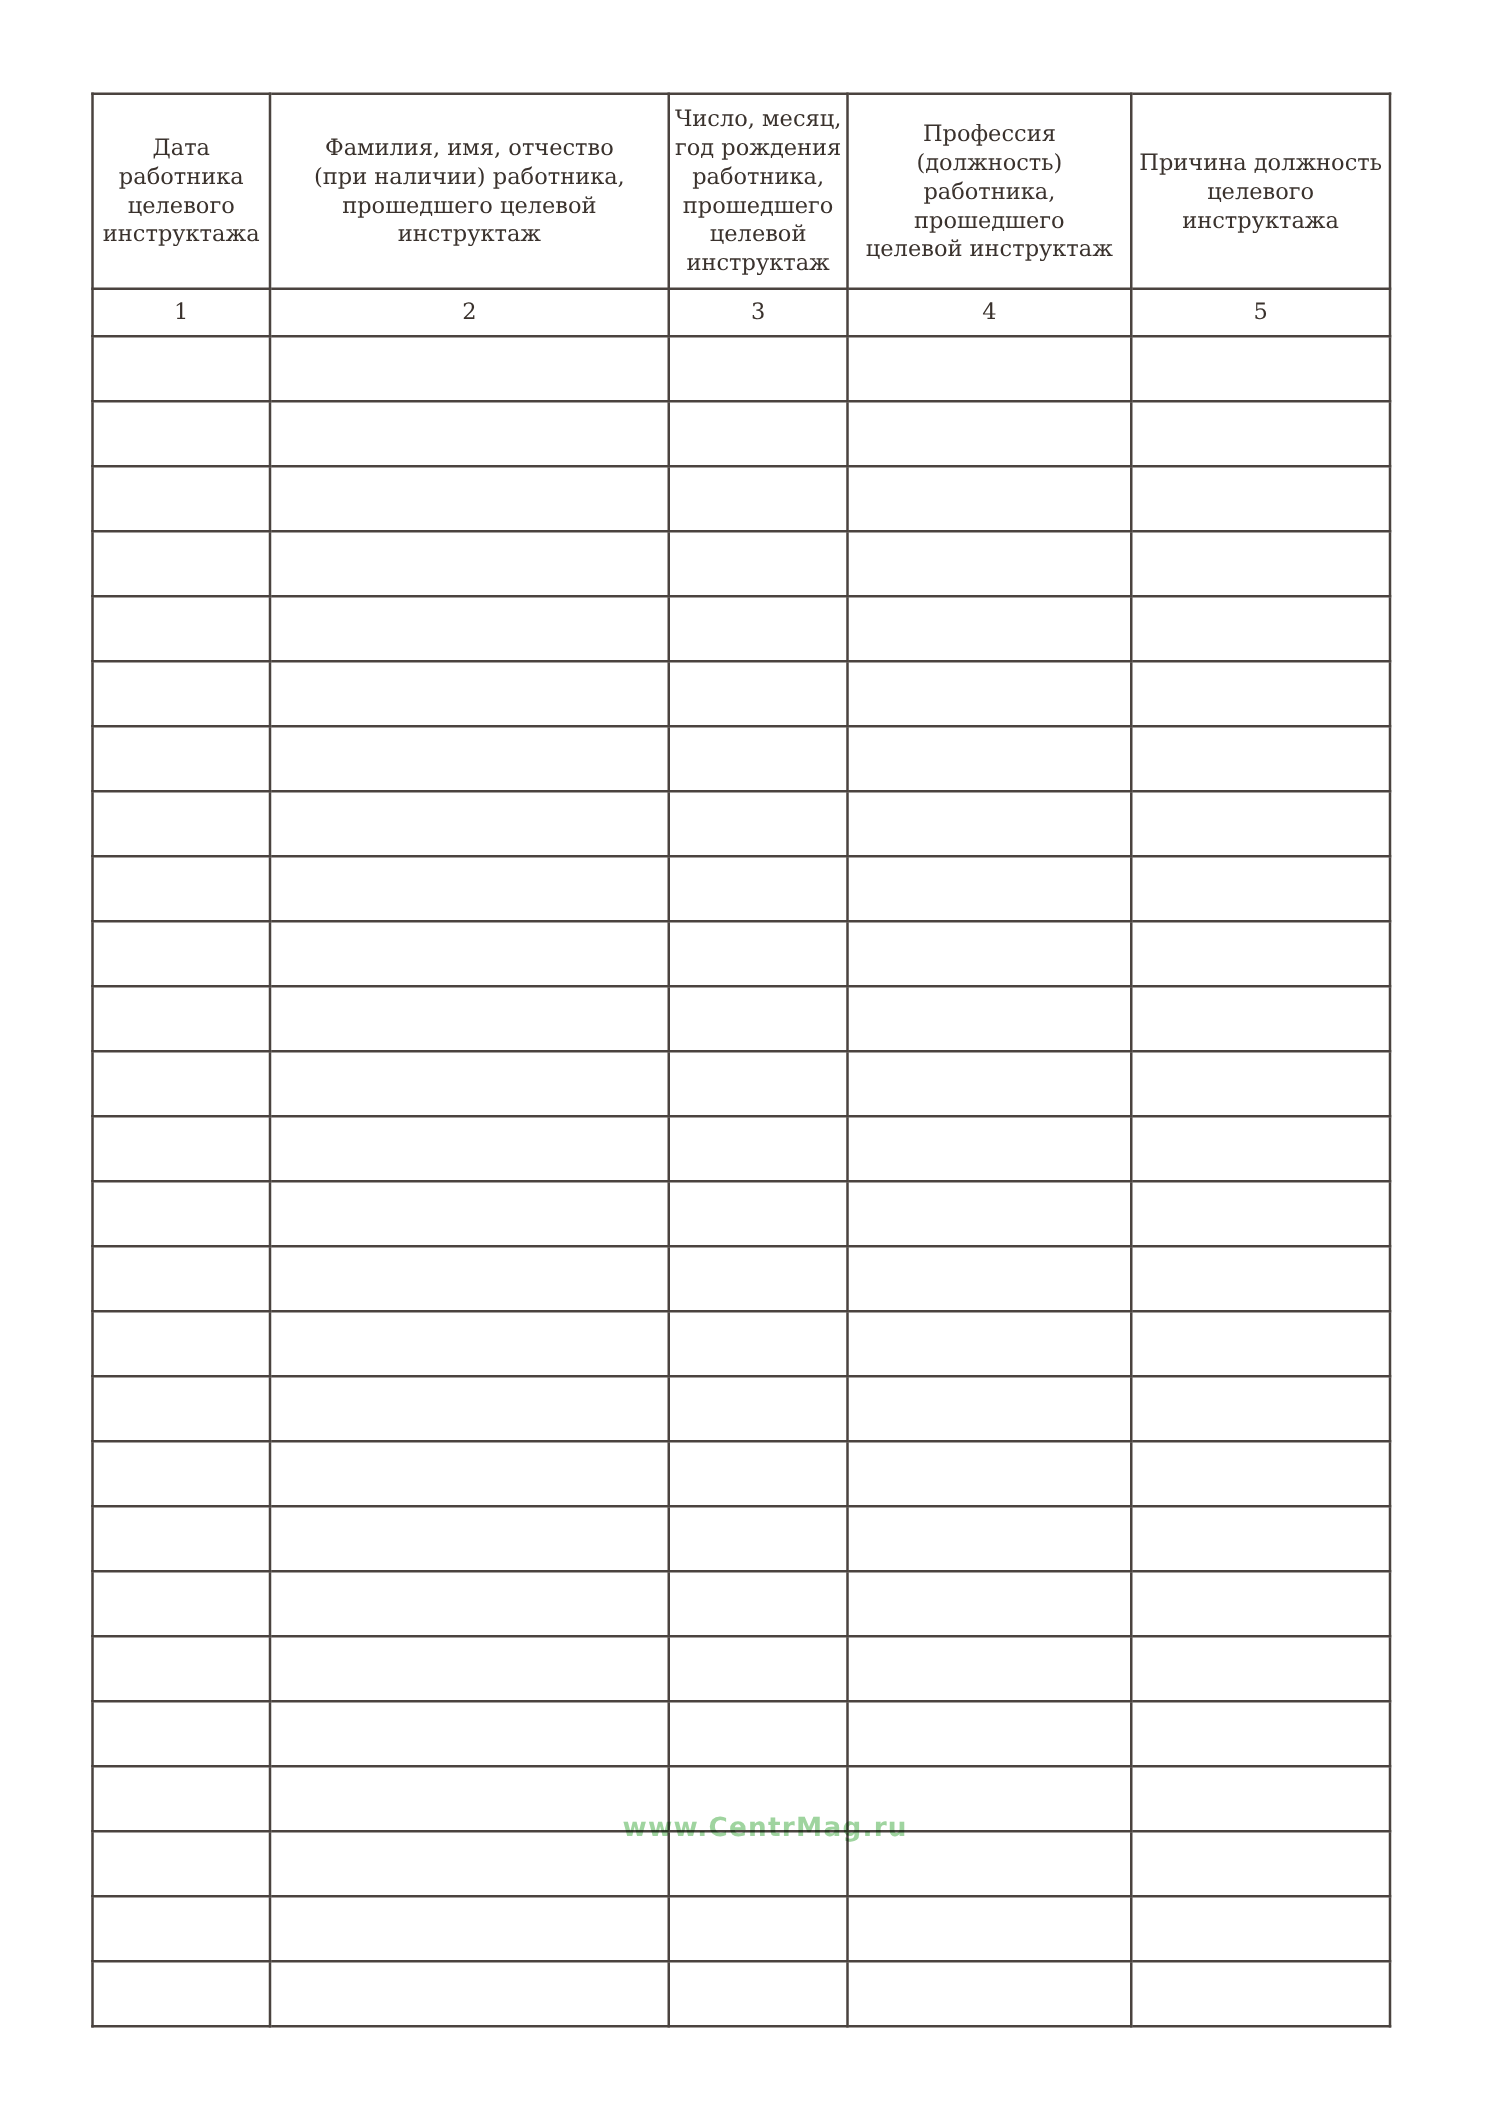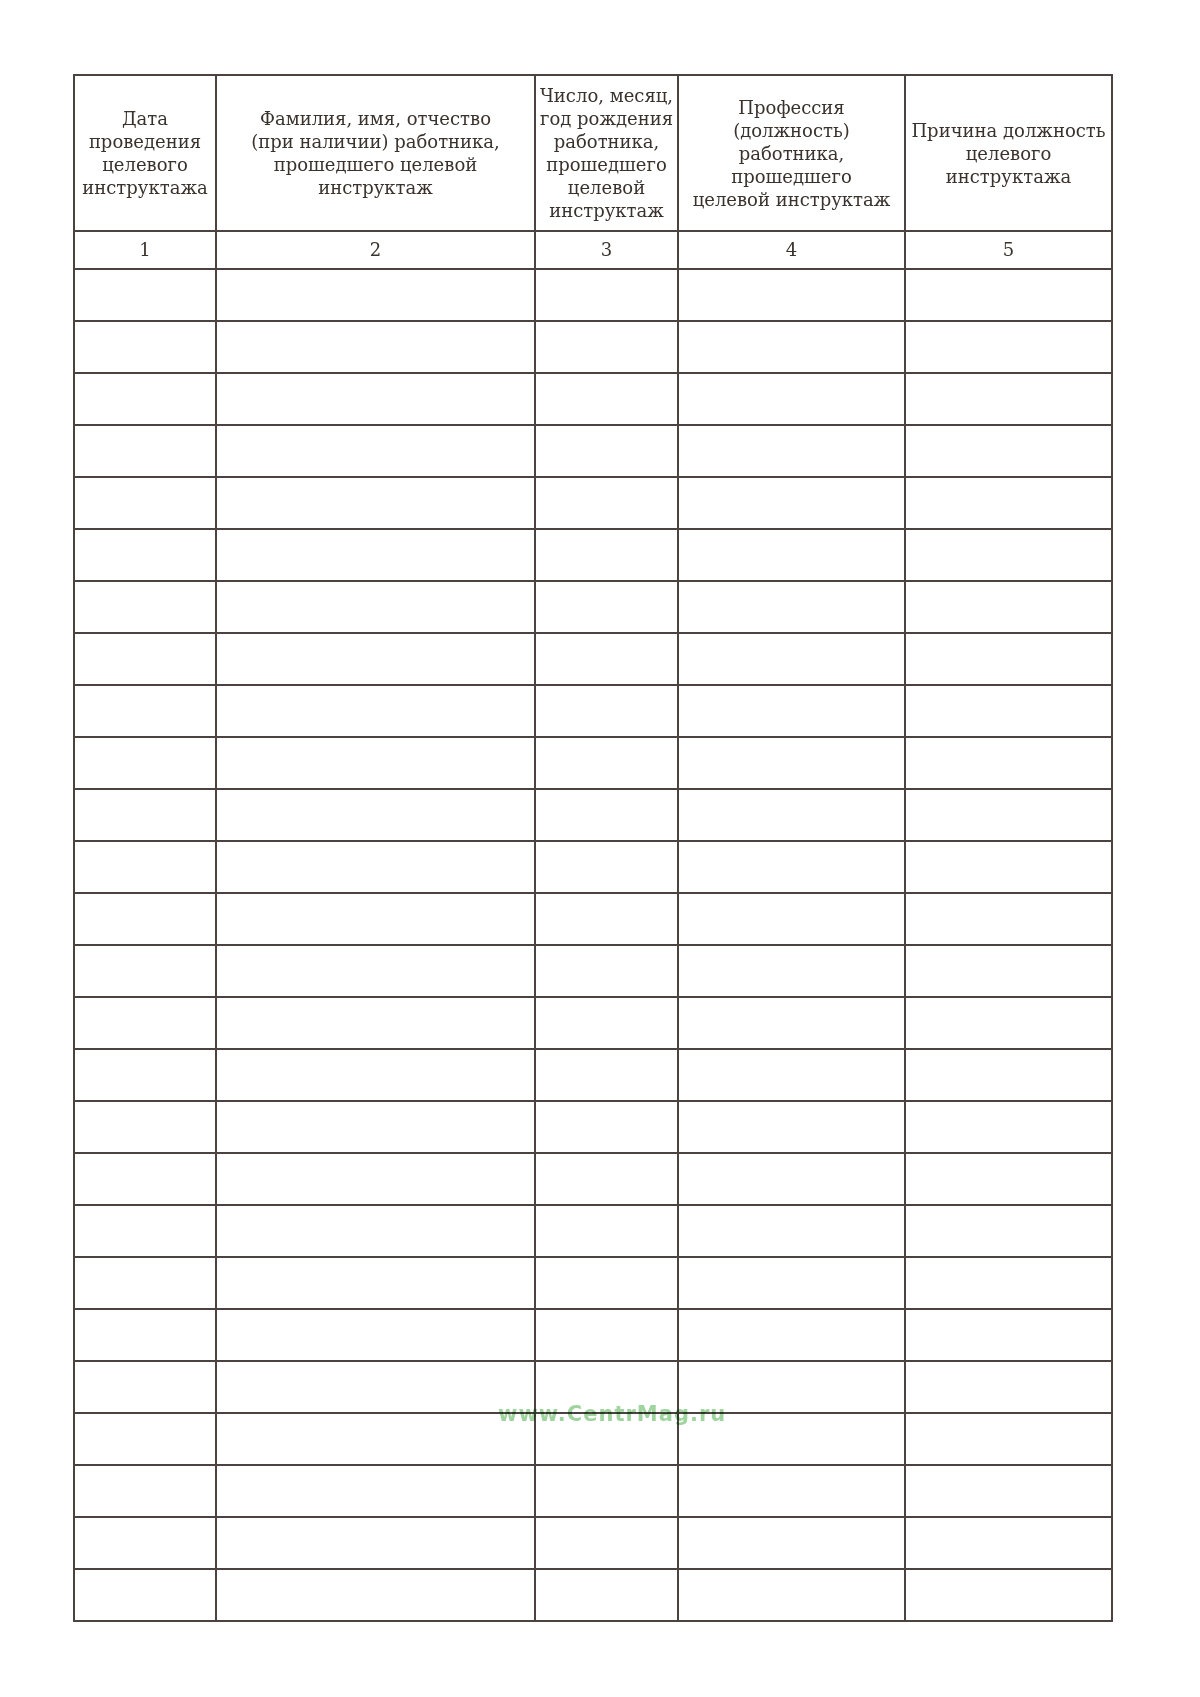--- a/index.html
+++ b/index.html
@@ -49,21 +49,21 @@
   tr.number-row td{
     height:38px;
     font-size:18px;
     line-height:20px;
   }
   tbody tr.data-row td{
     height:50px;
   }
   .watermark{
     position:absolute;
-    left:498px;top:1402px;
+    left:498px;top:1450px;
     width:210px;
     text-align:center;
     font-family:"DejaVu Sans","Liberation Sans",sans-serif;
     font-weight:bold;
     font-size:21px;
     letter-spacing:1px;
     color:var(--watermark-color);
     mix-blend-mode:multiply;
     white-space:nowrap;
   }
@@ -77,21 +77,21 @@
     <colgroup>
       <col class="c1">
         <col class="c2">
         <col class="c3">
         <col class="c4">
         <col class="c5">
     </colgroup>
     <thead>
       <tr class="header-row">
         <th>Дата
-проведения
+работника
 целевого
 инструктажа</th>
         <th>Фамилия, имя, отчество
 (при наличии) работника,
 прошедшего целевой инструктаж</th>
         <th>Число, месяц,
 год рождения
 работника,
 прошедшего
 целевой

